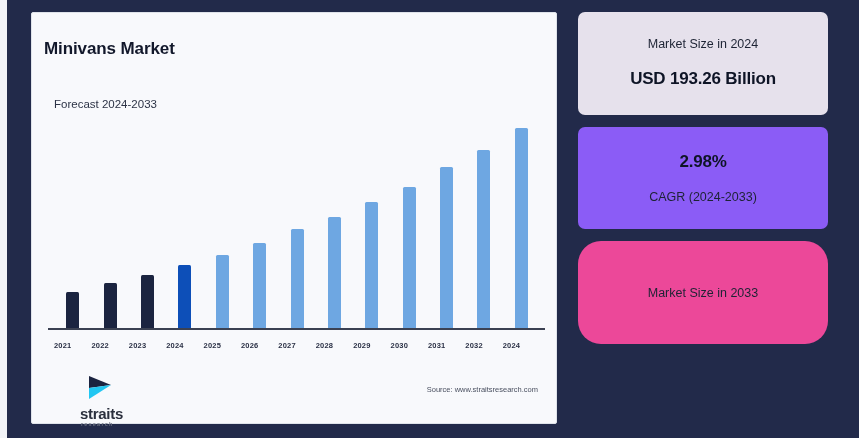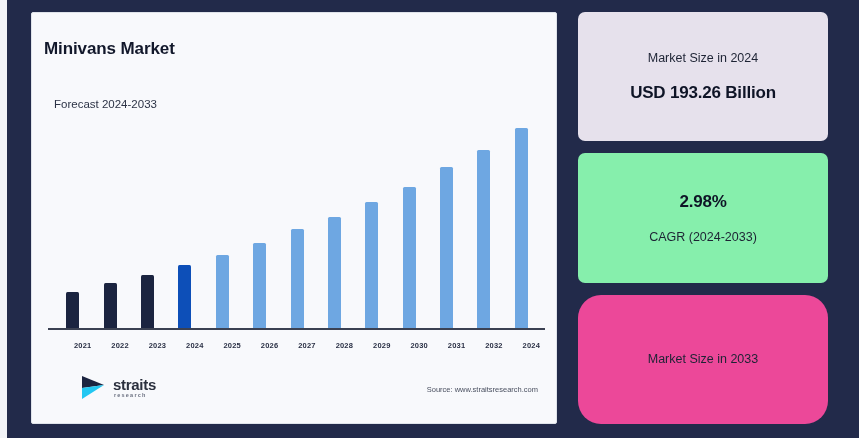--- a/index.html
+++ b/index.html
@@ -57,49 +57,49 @@
   .axis-line {
     position:absolute; left:16px; top:315px;
     width:497px; height:2px; background:#3b4152;
   }
   .axis-labels {
     position:absolute; left:22px; top:322px;
     width:486px; height:18px;
     display:flex;
   }
   .axis-label {
-    flex:1 1 0; text-align:right;
+    flex:1 1 0; text-align:left;
     font-size:7.5px; font-weight:bold; color:#2a3045;
     letter-spacing:0.2px; padding-top:6px;
   }
 
   
   .logo-wrap {
     position:absolute; left:48px; top:362px;
-    display:flex; align-items:center; gap:5px;
+    display:flex; align-items:center; gap:5px;flex-direction:column;
   }
   .logo-mark { width:28px; height:26px; display:block; }
   .logo-text { display:flex; flex-direction:column; line-height:1; }
   .logo-word {
     font-size:15px; font-weight:bold; color:#2a2f3d;
     letter-spacing:-0.3px;
   }
   .logo-sub {
     font-size:5.5px; font-weight:bold; color:#6a7080;
     letter-spacing:1.2px; margin-top:1px; margin-left:1px;
   }
   .source {
     position:absolute; right:18px; top:372px;
     font-size:7.5px; color:#4a5060;
   }
 
   
   .cards {
     position:absolute; left:578px; top:12px;
-    width:250px; height:412px;
+    width:250px; height:332px;
     display:flex; flex-direction:column; gap:12px;
   }
   .card {
     flex:1 1 0;
     border-radius:7px;
     display:flex; flex-direction:column;
     align-items:center; justify-content:center;
     gap:18px;
     padding:10px 12px;
     text-align:center;
@@ -193,21 +193,21 @@
     </div>
 
     <div class="source">Source: www.straitsresearch.com</div>
   </div>
 
   <div class="cards" id="cards">
       <div class="card" style="background: rgb(230, 225, 236);">
         <div class="card-label">Market Size in 2024</div>
         <div class="card-value">USD 193.26 Billion</div>
       </div>
-      <div class="card" style="background: #86efac;">
+      <div class="card" style="background: #8b5cf6;">
         <div class="card-value pct">2.98%</div>
         <div class="card-label">CAGR (2024-2033)</div>
       </div>
       <div class="card" style="background: #ec4899; border-radius: 23px;">
         <div class="card-label">Market Size in 2033</div>
       </div>
     </div>
 
 </div>
 

